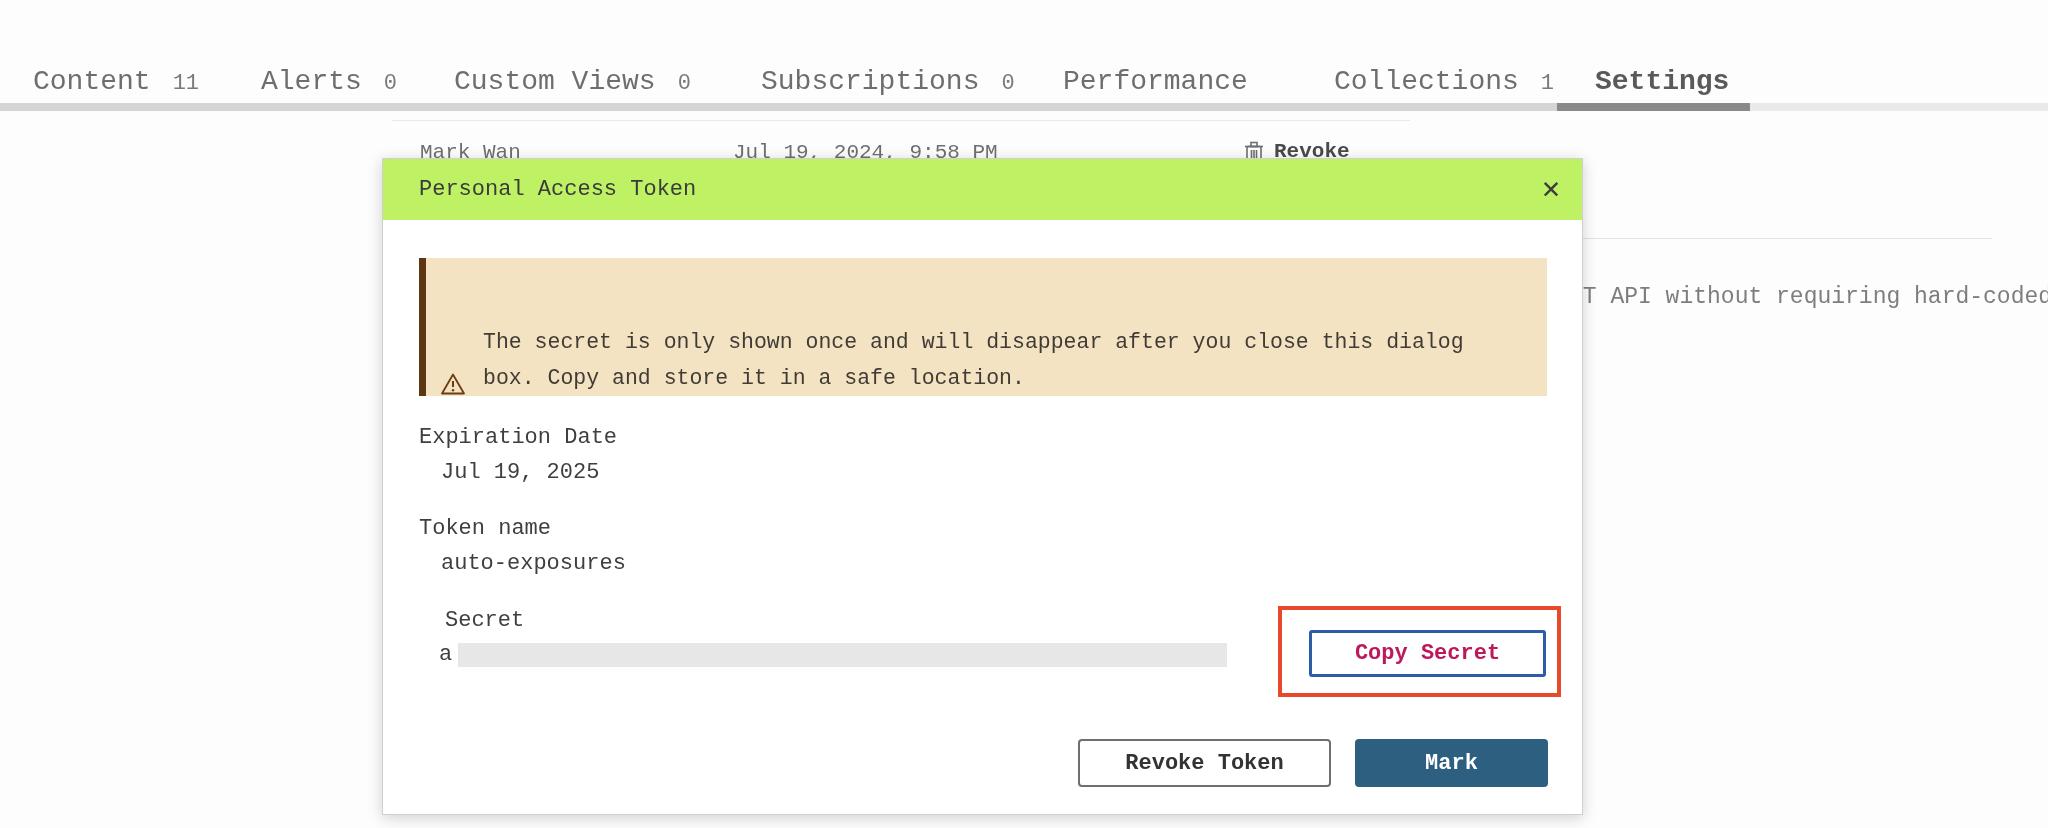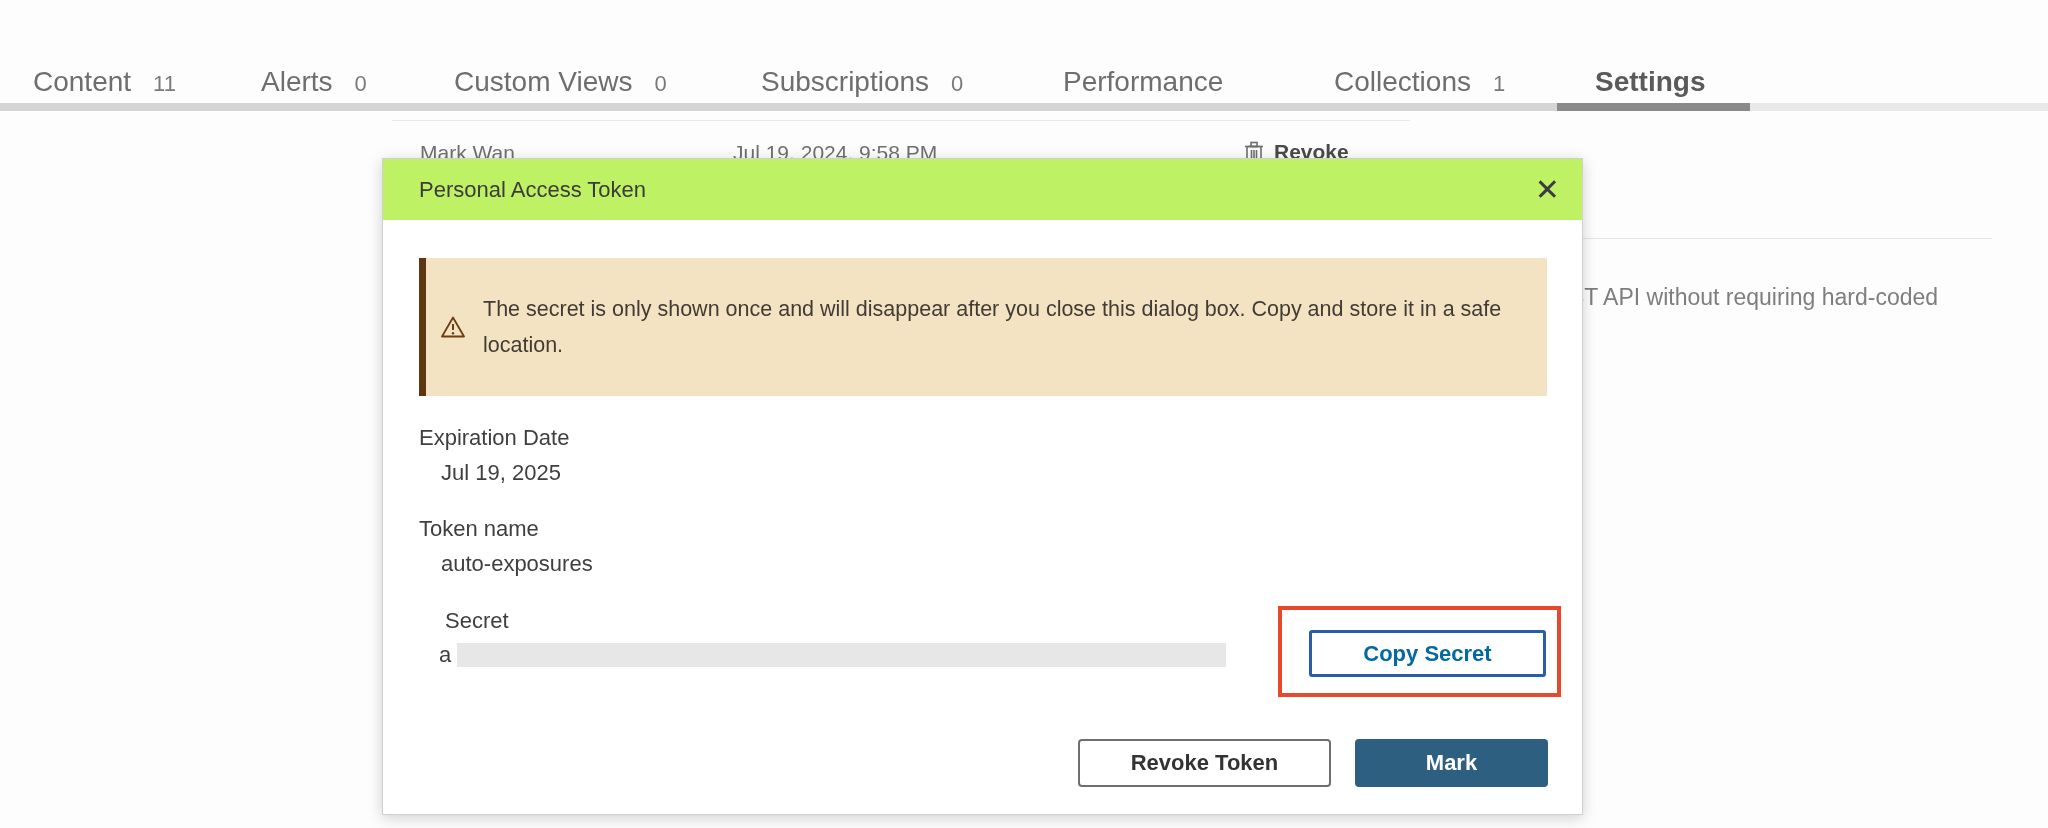--- a/index.html
+++ b/index.html
@@ -2,21 +2,21 @@
 <html><head>
 <meta charset="utf-8">
 <style>
   * { margin: 0; padding: 0; box-sizing: border-box; }
   html, body { width: 2048px; height: 828px; overflow: hidden; }
   body {
     font-family: "Liberation Sans", "DejaVu Sans", sans-serif;
     background: #fdfdfd;
     position: relative;
   }
-  .stage { position: absolute; top: 0; left: 0; width: 1904px; height: 828px; }
+  .stage { position: absolute; top: 0; left: 0; width: 1904px; height: 828px; font-family: Liberation Mono, monospace; }
 
   
   .tabstrip { position: absolute; top: 0; left: 0; width: 2048px; height: 111px; background: #fdfdfd; }
   .tab { position: absolute; top: 66px; display: flex; align-items: baseline; gap: 22px;
          font-size: 28px; color: #6e6e6e; cursor: pointer; white-space: nowrap; }
   .tab .count { font-size: 22px; color: #7a7a7a; }
   .tab.active { font-weight: bold; color: #5a5a5a; }
   .tab-c0 { left: 33px; }  .tab-c1 { left: 261px; } .tab-c2 { left: 454px; }
   .tab-c3 { left: 761px; } .tab-c4 { left: 1063px; } .tab-c5 { left: 1334px; }
   .tab-c6 { left: 1595px; }
@@ -41,39 +41,39 @@
            box-shadow: 0 3px 14px rgba(0,0,0,0.18); z-index: 10; }
   .modal-header { position: absolute; top: 0; left: 0; right: 0; height: 61px; background: #bef264;
                   display: flex; align-items: center; justify-content: space-between;
                   padding: 0 22px 0 36px; }
   .modal-title { font-size: 22px; color: #3b3b3b; }
   .modal-close { font-size: 30px; color: #3c3c3c; line-height: 1; cursor: pointer; font-weight: 300;
                  background: none; border: none; font-family: inherit; }
 
   .warn-banner { position: absolute; left: 36px; top: 99px; width: 1128px; height: 138px;
                  background: #f4e3c2; border-left: 7px solid #5d3711;
-                 display: flex; align-items: center; padding: 0 30px 0 14px; gap: 17px; }
+                 display: flex; align-items: flex-end; padding: 0 30px 0 14px; gap: 17px; }
   .warn-icon { flex: 0 0 auto; width: 26px; height: 24px; }
   .warn-text { font-size: 21.5px; line-height: 36px; color: #403c35; max-width: 1030px; }
 
   .fld-label { position: absolute; left: 36px; font-size: 22px; color: #3f3f3f; }
   .fld-value { position: absolute; left: 58px; font-size: 22px; color: #3f3f3f; }
   .lbl-exp   { top: 266px; }
   .val-exp   { top: 301px; }
   .lbl-token { top: 357px; }
   .val-token { top: 392px; }
   .lbl-secret{ top: 449px; margin-left: 26px; }
   .secret-row{ position: absolute; left: 56px; top: 483px; display: flex; align-items: center; gap: 6px; }
   .secret-char { font-size: 22px; color: #3f3f3f; }
   .secret-mask { width: 769px; height: 24px; background: #e7e7e7; }
 
   .btn { font-family: inherit; font-weight: bold; font-size: 22px; cursor: pointer;
          display: flex; align-items: center; justify-content: center; }
   .btn-copy { position: absolute; left: 926px; top: 471px; width: 237px; height: 47px;
-              background: #ffffff; border: 3px solid #2b5da6; border-radius: 3px; color: #0369a1; }
+              background: #ffffff; border: 3px solid #2b5da6; border-radius: 3px; color: #be185d; }
   .btn-revoke { position: absolute; left: 695px; top: 580px; width: 253px; height: 48px;
               background: #ffffff; border: 2px solid #6f6f6f; border-radius: 4px; color: #333333; }
   .btn-done { position: absolute; left: 972px; top: 580px; width: 193px; height: 48px;
               background: #2d6080; border: none; border-radius: 4px; color: #ffffff; }
 
   
   .annotation-rect { position: absolute; left: 1278px; top: 606px; width: 283px; height: 91px;
                      border: 4px solid #e8492c; z-index: 20; pointer-events: none; }
 </style>
 </head>

